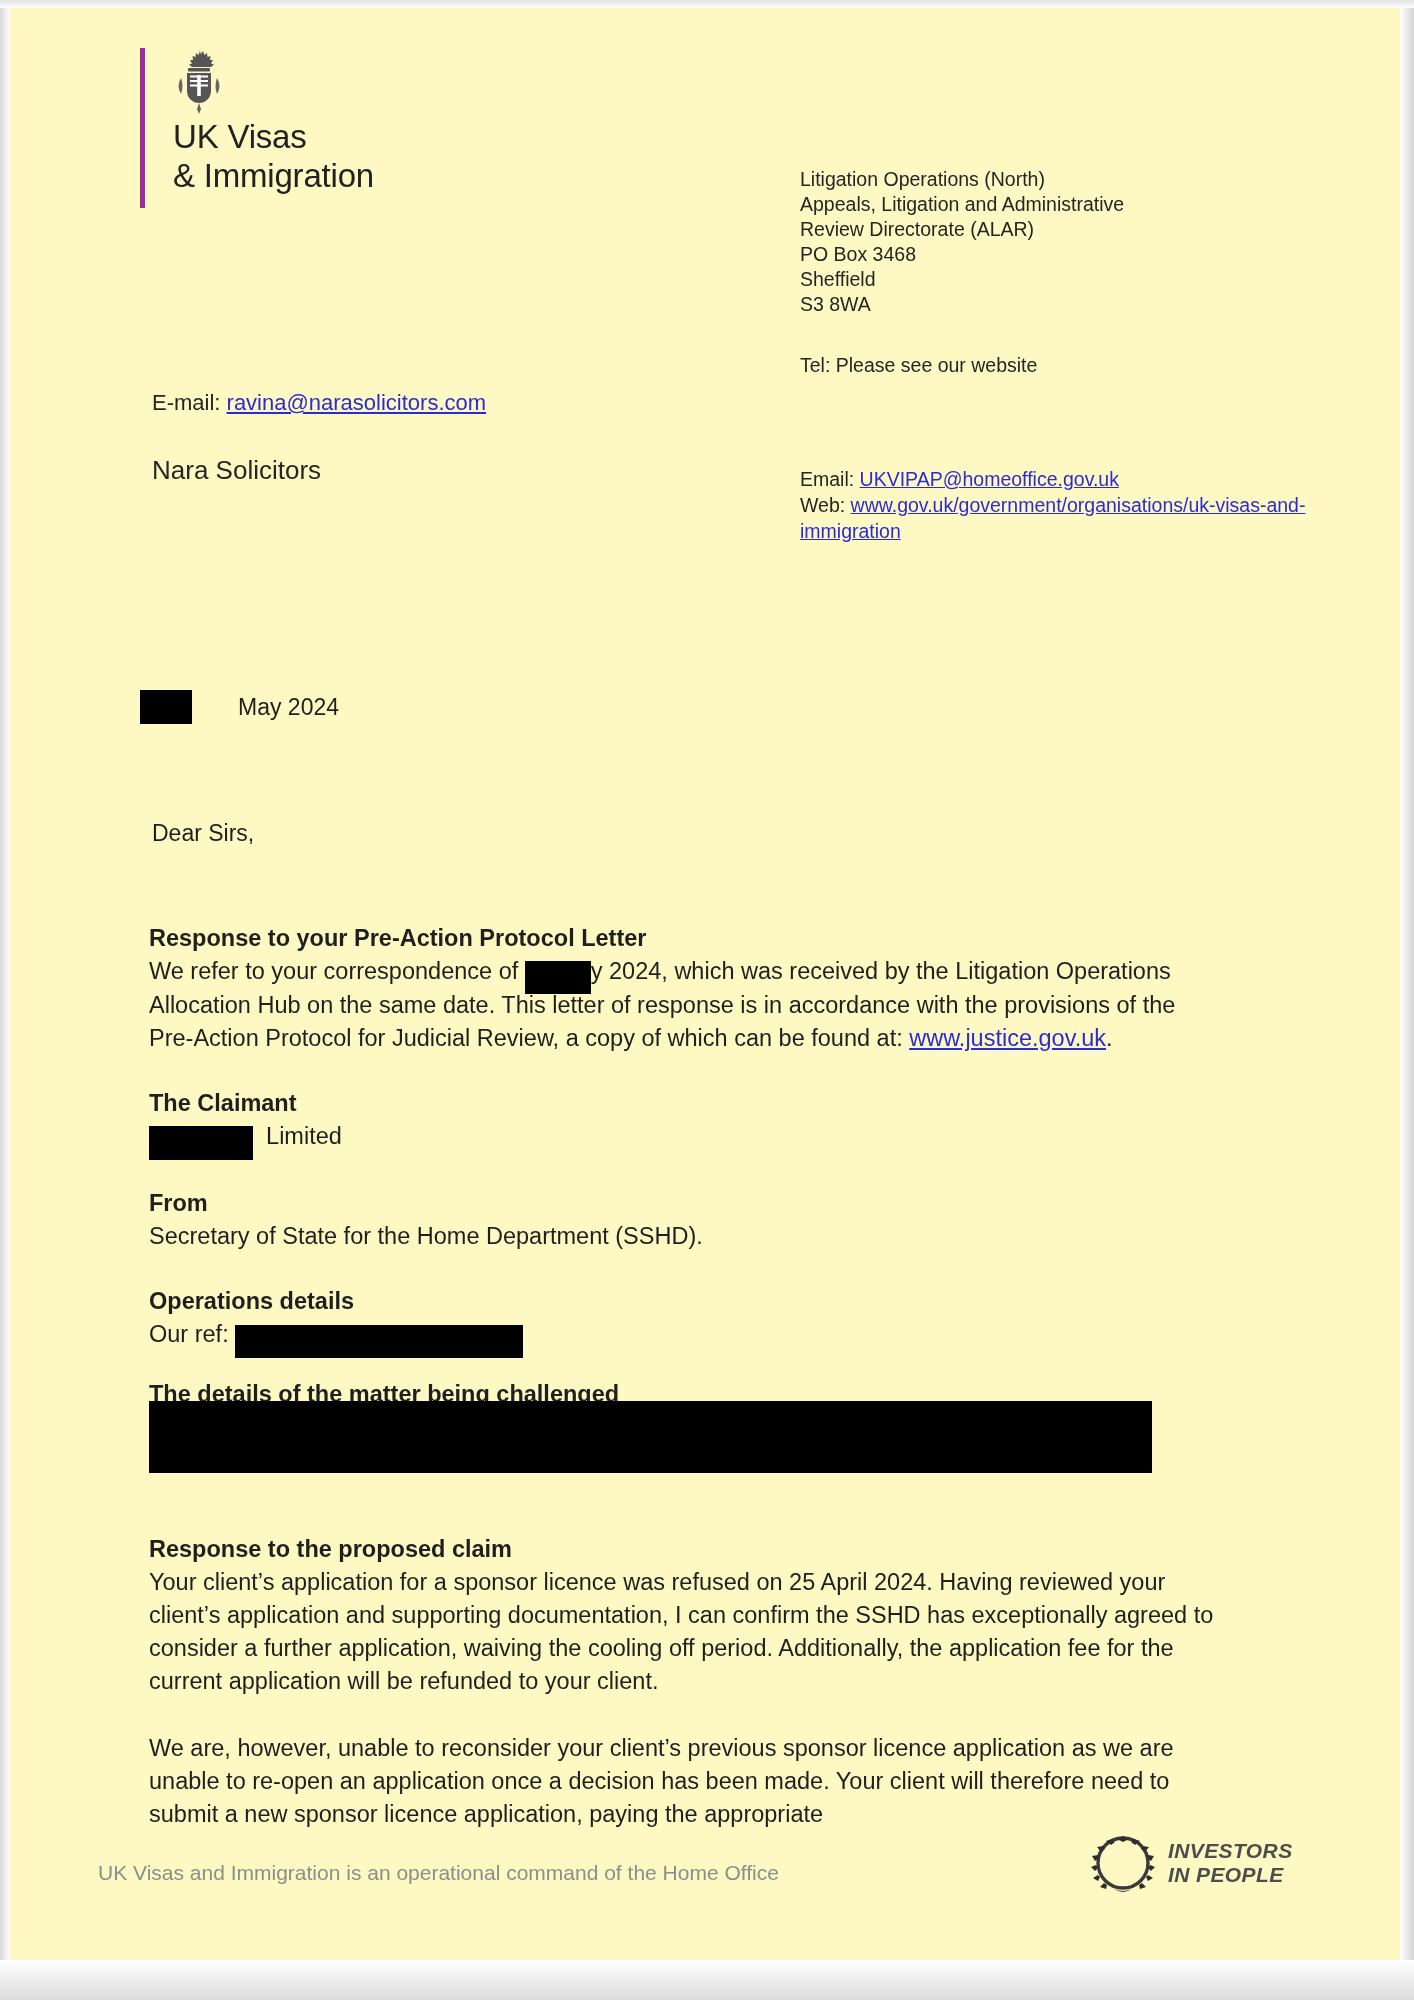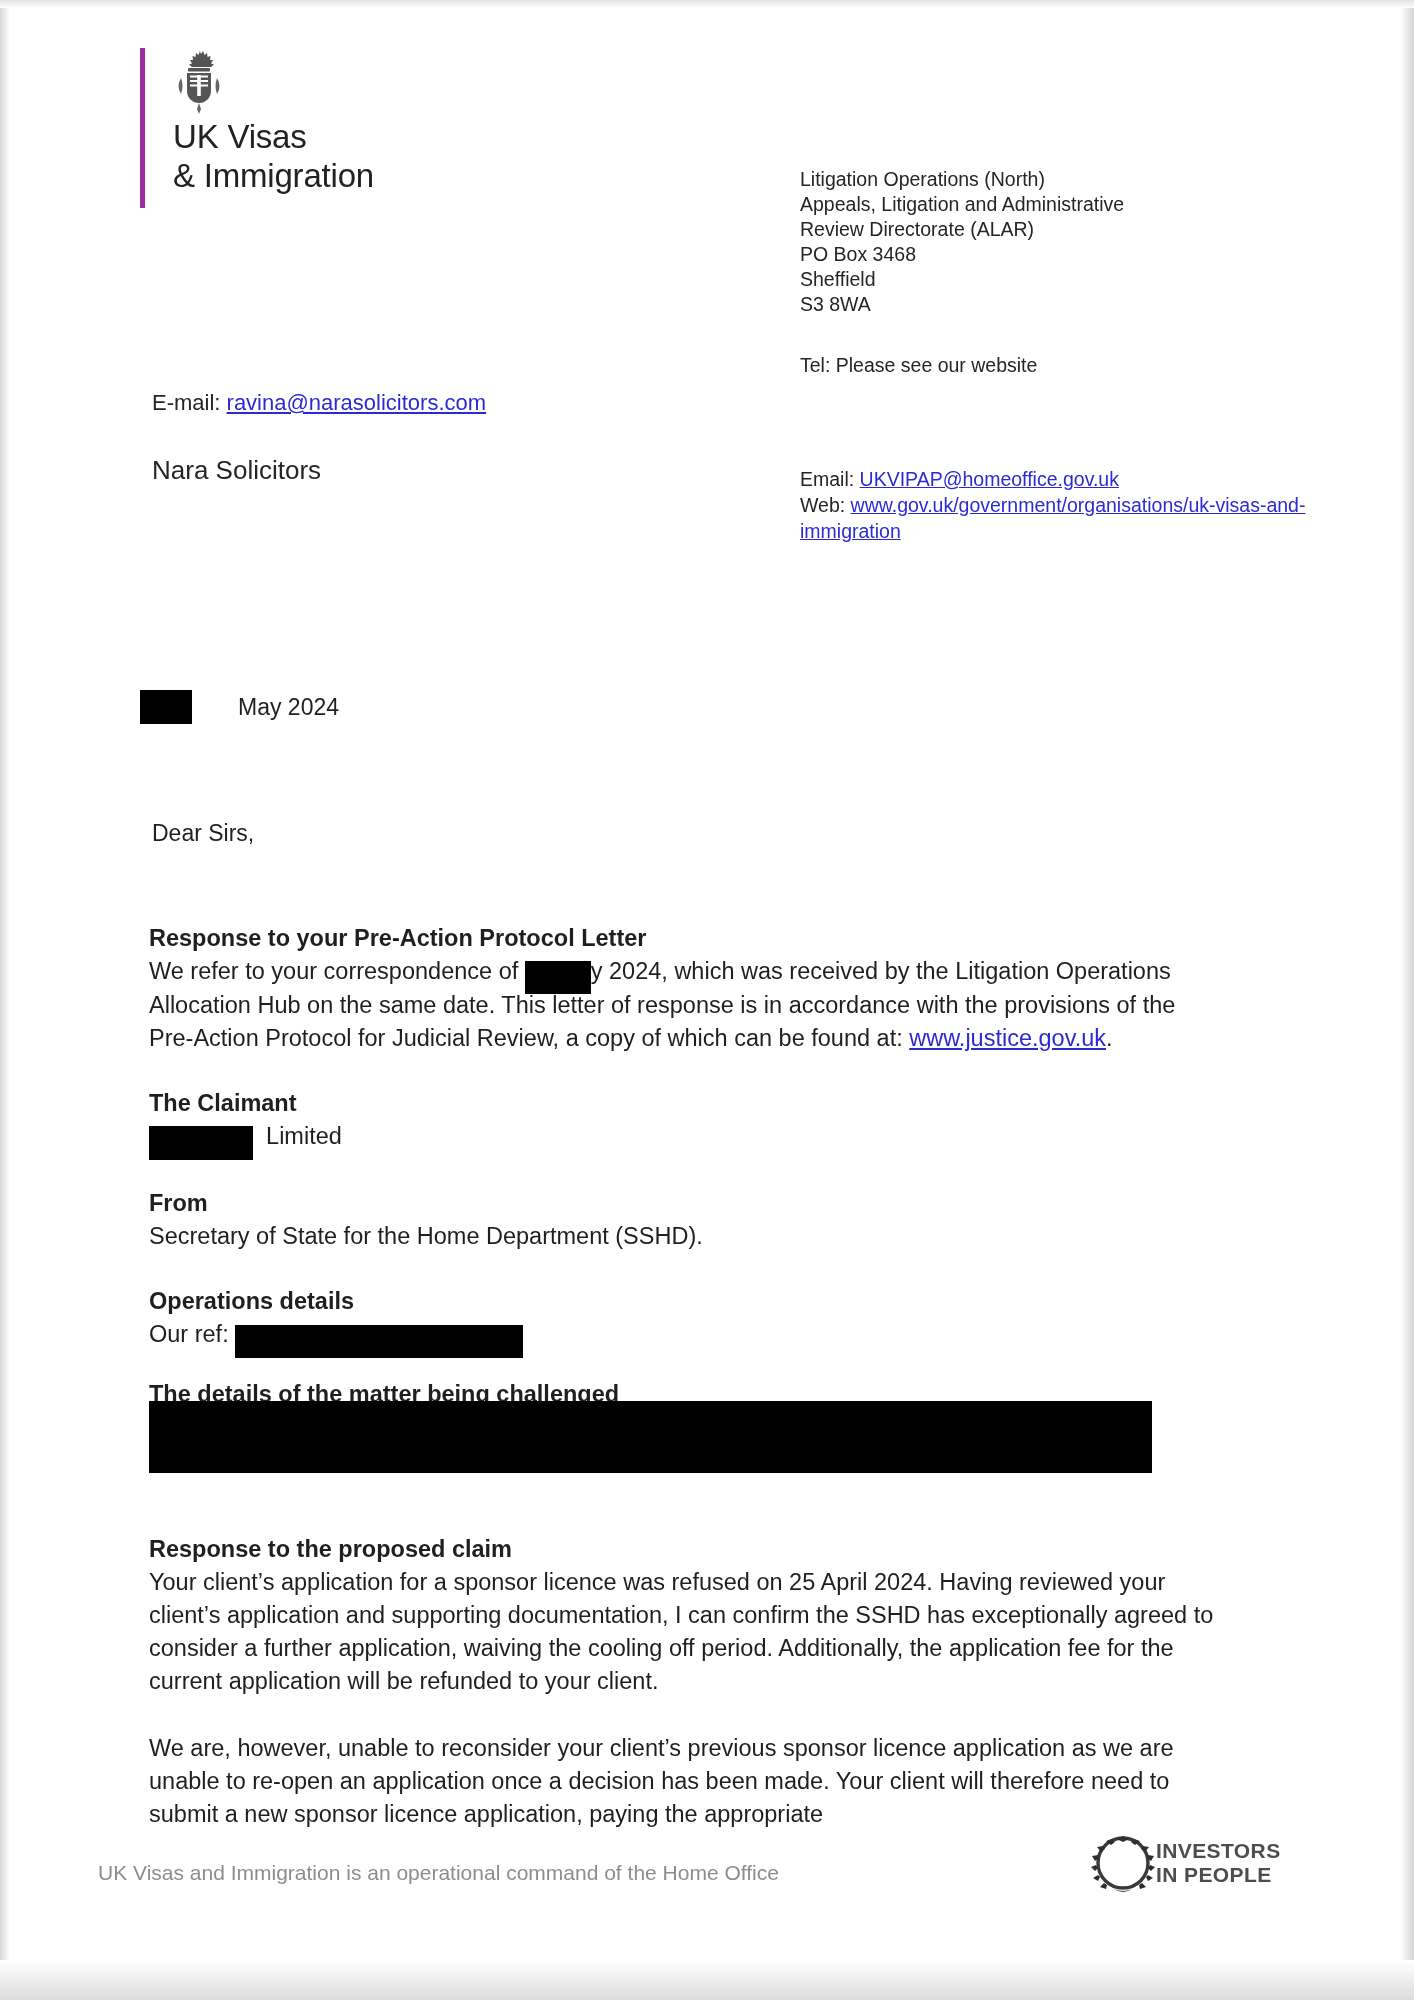--- a/index.html
+++ b/index.html
@@ -5,21 +5,21 @@
 <style>
   html, body {
     margin: 0;
     padding: 0;
     background: #8a8a8a;
   }
   .page {
     position: relative;
     width: 1414px;
     height: 2000px;
-    background: #ffffff;
+    background: #fef9c3;
     overflow: hidden;
     font-family: "Liberation Sans", sans-serif;
     color: #1a1a1a;
     box-sizing: border-box;
   }
   
   .scan-edge-left {
     position: absolute; left: 0; top: 0; width: 10px; height: 2000px;
     background: linear-gradient(to right, #d9d9d9, #ffffff);
   }
@@ -199,20 +199,22 @@
     top: 1861px;
     font-size: 21px;
     color: #8d8d8d;
   }
   .iip-logo {
     position: absolute;
     left: 1090px;
     top: 1833px;
     display: flex;
     align-items: center;
+    gap: 12px;
+    font-style: italic;
   }
   .iip-wreath { width: 66px; height: 60px; display:block; }
   .iip-words {
     font-size: 21px;
     line-height: 24px;
     font-weight: bold;
     color: #4d4d4d;
     letter-spacing: 0.4px;
     white-space: pre-line;
   }

